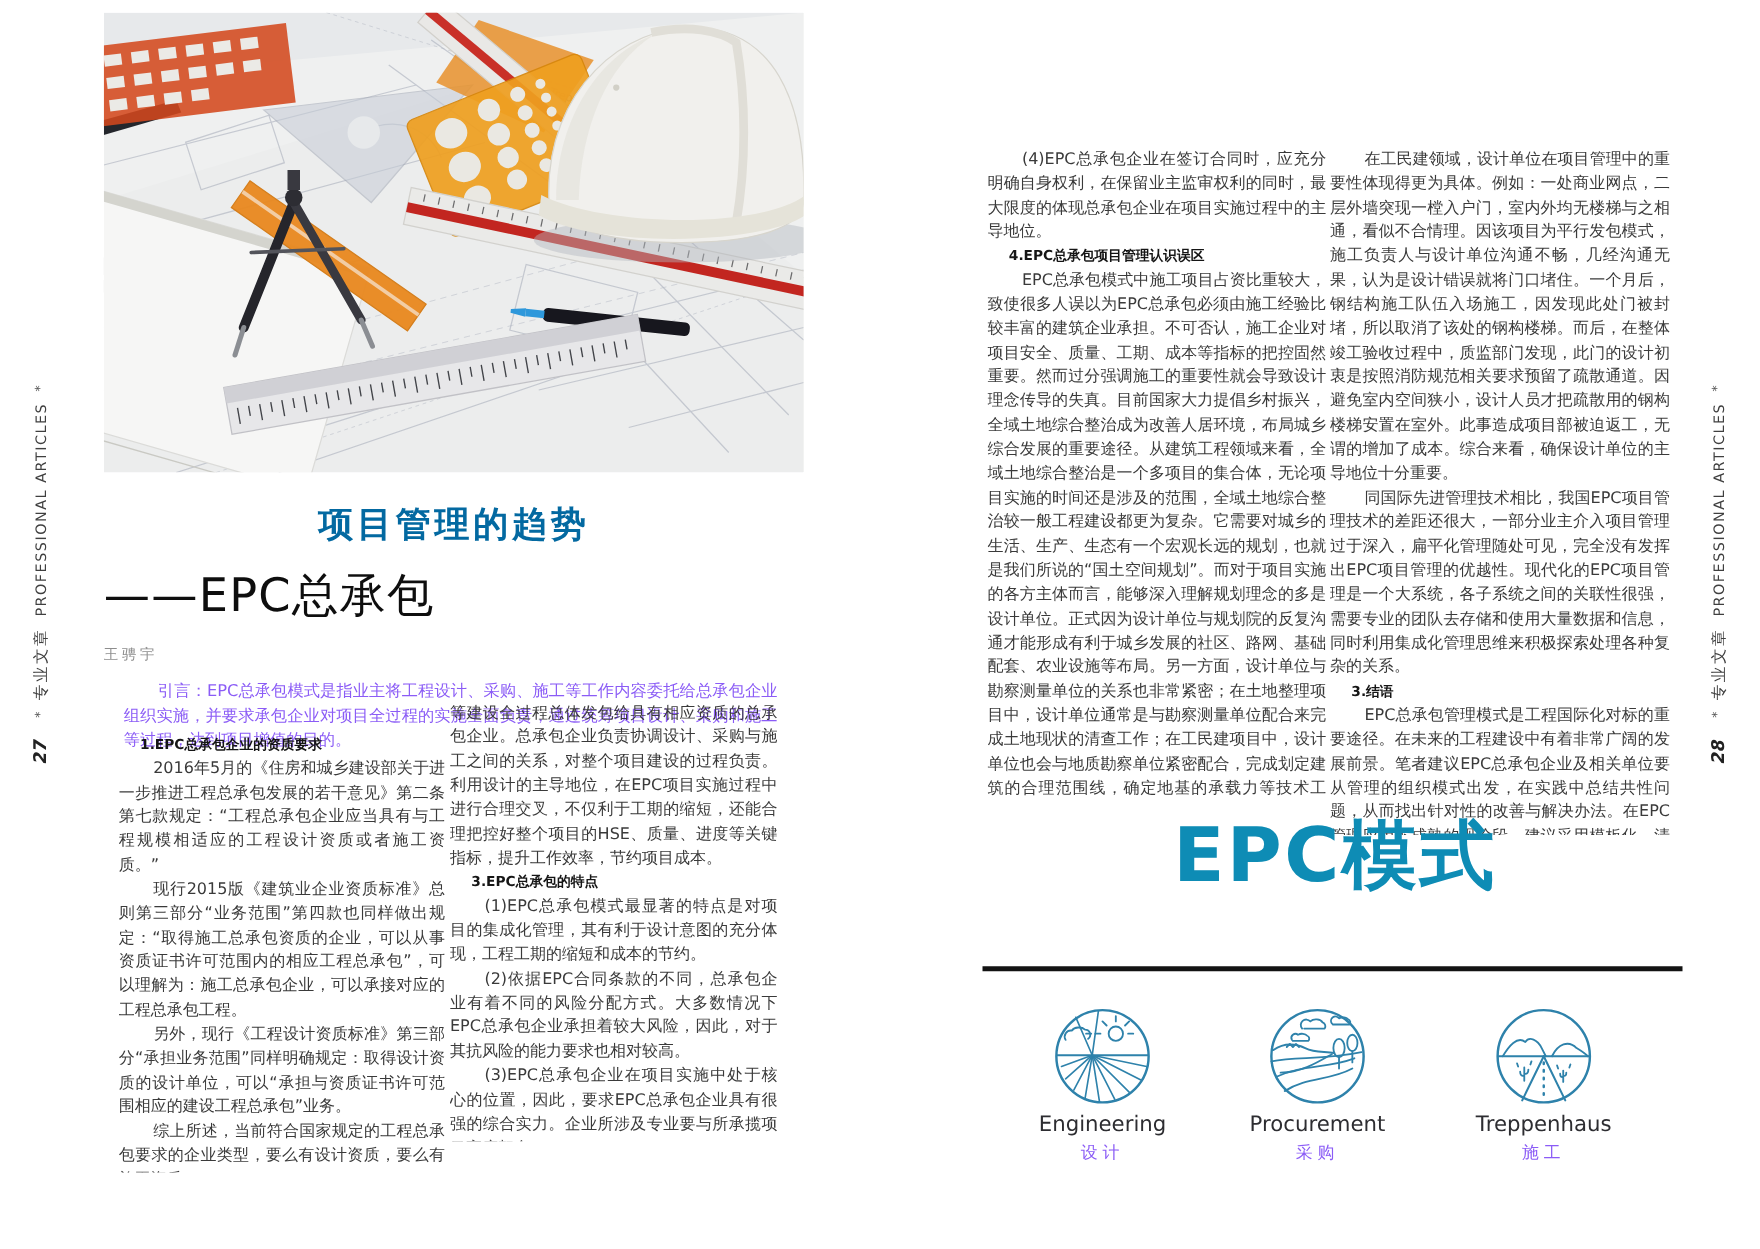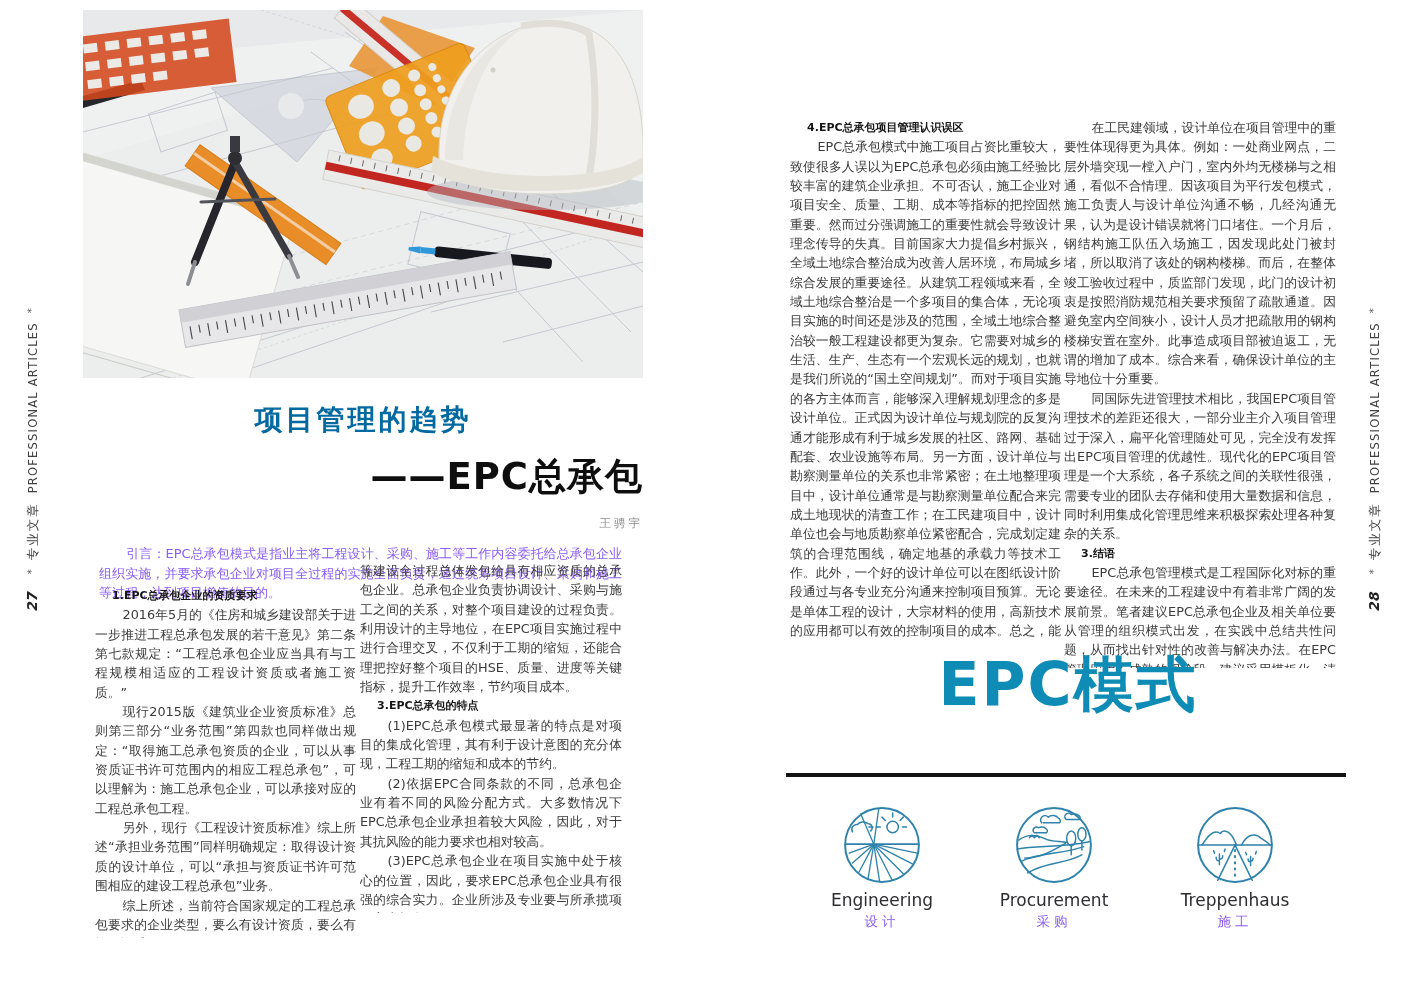--- a/index.html
+++ b/index.html
@@ -13,23 +13,23 @@
   .side-left{left:-133px;top:443px;transform:rotate(-90deg);}
   .side-right{left:1209px;top:443px;transform:rotate(-90deg);}
   .side .pg{font-weight:bold;font-style:italic;font-size:14px;color:#222;margin-right:8px;}
   .side .star{font-size:10px;color:#555;margin:0 9px;vertical-align:2px;}
   .side .zh{font-size:12.5px;letter-spacing:2px;color:#3f3f3f;margin-right:9px;}
   .side .en{font-size:11.5px;letter-spacing:1.2px;color:#3f3f3f;}
   
   .photo{position:absolute;left:83px;top:10px;width:560px;height:368px;overflow:hidden;}
   .title{position:absolute;left:83px;top:401px;width:560px;margin:0;text-align:center;
          font-size:28px;font-weight:bold;color:#0369a1;letter-spacing:3px;}
-  .subtitle{position:absolute;left:83px;top:452px;width:560px;margin:0;text-align:right;
-            font-size:37px;font-weight:bold;color:#0e0e0e;letter-spacing:1px;}
-  .author{position:absolute;left:83px;top:516px;width:560px;text-align:right;
+  .subtitle{position:absolute;left:83px;top:452px;width:560px;margin:0;text-align:left;
+            font-size:37px;font-weight:normal;color:#0e0e0e;letter-spacing:1px;}
+  .author{position:absolute;left:83px;top:516px;width:560px;text-align:left;
           font-size:11.5px;color:#8d8d8d;letter-spacing:3px;}
   .intro{position:absolute;left:99px;top:544px;width:523px;margin:0;
          font-size:13px;line-height:19.5px;color:#8b5cf6;text-align:justify;text-indent:2.1em;}
   
   .col{position:absolute;overflow:hidden;font-size:12.8px;line-height:19.35px;
        color:#3a3a3a;text-align:justify;}
   .col p{margin:0;}
   .col-l1{left:95px;top:586px;width:261px;height:352px;}
   .col-l2{left:360px;top:561px;width:262px;height:352px;}
   .col-r1{left:790px;top:118px;width:271px;height:520px;}
@@ -201,34 +201,35 @@
 
   <h1 class="title">项目管理的趋势</h1>
   <h2 class="subtitle">——EPC总承包</h2>
   <div class="author">王骋宇</div>
   <p class="intro">引言：EPC总承包模式是指业主将工程设计、采购、施工等工作内容委托给总承包企业组织实施，并要求承包企业对项目全过程的实施全面负责，通过统筹项目设计、采购和施工等过程，达到项目增值的目的。</p>
 
   <div class="col col-l1">
     <p class="h">1.EPC总承包企业的资质要求</p>
     <p class="p">2016年5月的《住房和城乡建设部关于进一步推进工程总承包发展的若干意见》第二条第七款规定：“工程总承包企业应当具有与工程规模相适应的工程设计资质或者施工资质。”</p>
     <p class="p">现行2015版《建筑业企业资质标准》总则第三部分“业务范围”第四款也同样做出规定：“取得施工总承包资质的企业，可以从事资质证书许可范围内的相应工程总承包”，可以理解为：施工总承包企业，可以承接对应的工程总承包工程。</p>
-    <p class="p">另外，现行《工程设计资质标准》综上所述“承担业务范围”同样明确规定：取得设计资质的设计单位，可以“承担与资质证书许可范围相应的建设工程总承包”业务。</p>
+    <p class="p">另外，现行《工程设计资质标准》第三部分“承担业务范围”同样明确规定：取得设计资质的设计单位，可以“承担与资质证书许可范围相应的建设工程总承包”业务。</p>
     <p class="p">综上所述，当前符合国家规定的工程总承包要求的企业类型，要么有设计资质，要么有施工资质。</p>
 
   </div>
 
   <div class="col col-l2">
     <p class="p0">等建设全过程总体发包给具有相应资质的总承包企业。总承包企业负责协调设计、采购与施工之间的关系，对整个项目建设的过程负责。利用设计的主导地位，在EPC项目实施过程中进行合理交叉，不仅利于工期的缩短，还能合理把控好整个项目的HSE、质量、进度等关键指标，提升工作效率，节约项目成本。</p>
     <p class="h">3.EPC总承包的特点</p>
     <p class="p">(1)EPC总承包模式最显著的特点是对项目的集成化管理，其有利于设计意图的充分体现，工程工期的缩短和成本的节约。</p>
     <p class="p">(2)依据EPC合同条款的不同，总承包企业有着不同的风险分配方式。大多数情况下EPC总承包企业承担着较大风险，因此，对于其抗风险的能力要求也相对较高。</p>
     <p class="p">(3)EPC总承包企业在项目实施中处于核心的位置，因此，要求EPC总承包企业具有很强的综合实力。企业所涉及专业要与所承揽项目高度契合。</p>
   </div>
 
   <div class="col col-r1">
+    <p class="p">(4)EPC总承包企业在签订合同时，应充分明确自身权利，在保留业主监审权利的同时，最大限度的体现总承包企业在项目实施过程中的主导地位。</p>
     <p class="h">4.EPC总承包项目管理认识误区</p>
     <p class="p">EPC总承包模式中施工项目占资比重较大，致使很多人误以为EPC总承包必须由施工经验比较丰富的建筑企业承担。不可否认，施工企业对项目安全、质量、工期、成本等指标的把控固然重要。然而过分强调施工的重要性就会导致设计理念传导的失真。目前国家大力提倡乡村振兴，全域土地综合整治成为改善人居环境，布局城乡综合发展的重要途径。从建筑工程领域来看，全域土地综合整治是一个多项目的集合体，无论项目实施的时间还是涉及的范围，全域土地综合整治较一般工程建设都更为复杂。它需要对城乡的生活、生产、生态有一个宏观长远的规划，也就是我们所说的“国土空间规划”。而对于项目实施的各方主体而言，能够深入理解规划理念的多是设计单位。正式因为设计单位与规划院的反复沟通才能形成有利于城乡发展的社区、路网、基础配套、农业设施等布局。另一方面，设计单位与勘察测量单位的关系也非常紧密；在土地整理项目中，设计单位通常是与勘察测量单位配合来完成土地现状的清查工作；在工民建项目中，设计单位也会与地质勘察单位紧密配合，完成划定建筑的合理范围线，确定地基的承载力等技术工作。此外，一个好的设计单位可以在图纸设计阶段通过与各专业充分沟通来控制项目预算。无论是单体工程的设计，大宗材料的使用，高新技术的应用都可以有效的控制项目的成本。总之，能够把项目全过程管理结合起来才是EPC总承包的价值所在。这一点体现在全域土地综合整治项目中尤为明显。</p>
   </div>
 
   <div class="col col-r2">
     <p class="p">在工民建领域，设计单位在项目管理中的重要性体现得更为具体。例如：一处商业网点，二层外墙突现一樘入户门，室内外均无楼梯与之相通，看似不合情理。因该项目为平行发包模式，施工负责人与设计单位沟通不畅，几经沟通无果，认为是设计错误就将门口堵住。一个月后，钢结构施工队伍入场施工，因发现此处门被封堵，所以取消了该处的钢构楼梯。而后，在整体竣工验收过程中，质监部门发现，此门的设计初衷是按照消防规范相关要求预留了疏散通道。因避免室内空间狭小，设计人员才把疏散用的钢构楼梯安置在室外。此事造成项目部被迫返工，无谓的增加了成本。综合来看，确保设计单位的主导地位十分重要。</p>
     <p class="p">同国际先进管理技术相比，我国EPC项目管理技术的差距还很大，一部分业主介入项目管理过于深入，扁平化管理随处可见，完全没有发挥出EPC项目管理的优越性。现代化的EPC项目管理是一个大系统，各子系统之间的关联性很强，需要专业的团队去存储和使用大量数据和信息，同时利用集成化管理思维来积极探索处理各种复杂的关系。</p>
     <p class="h">3.结语</p>
     <p class="p">EPC总承包管理模式是工程国际化对标的重要途径。在未来的工程建设中有着非常广阔的发展前景。笔者建议EPC总承包企业及相关单位要从管理的组织模式出发，在实践中总结共性问题，从而找出针对性的改善与解决办法。在EPC管理应用不成熟的现阶段，建议采用模板化、清单化的管理方法，逐步理清思路，提升EPC管理模式的应用价值。同时，应以较高的行业标准来要求总承包企业提升自身的业务能力，推动我国工程管理行业的健康持续发展。</p>
   </div>

